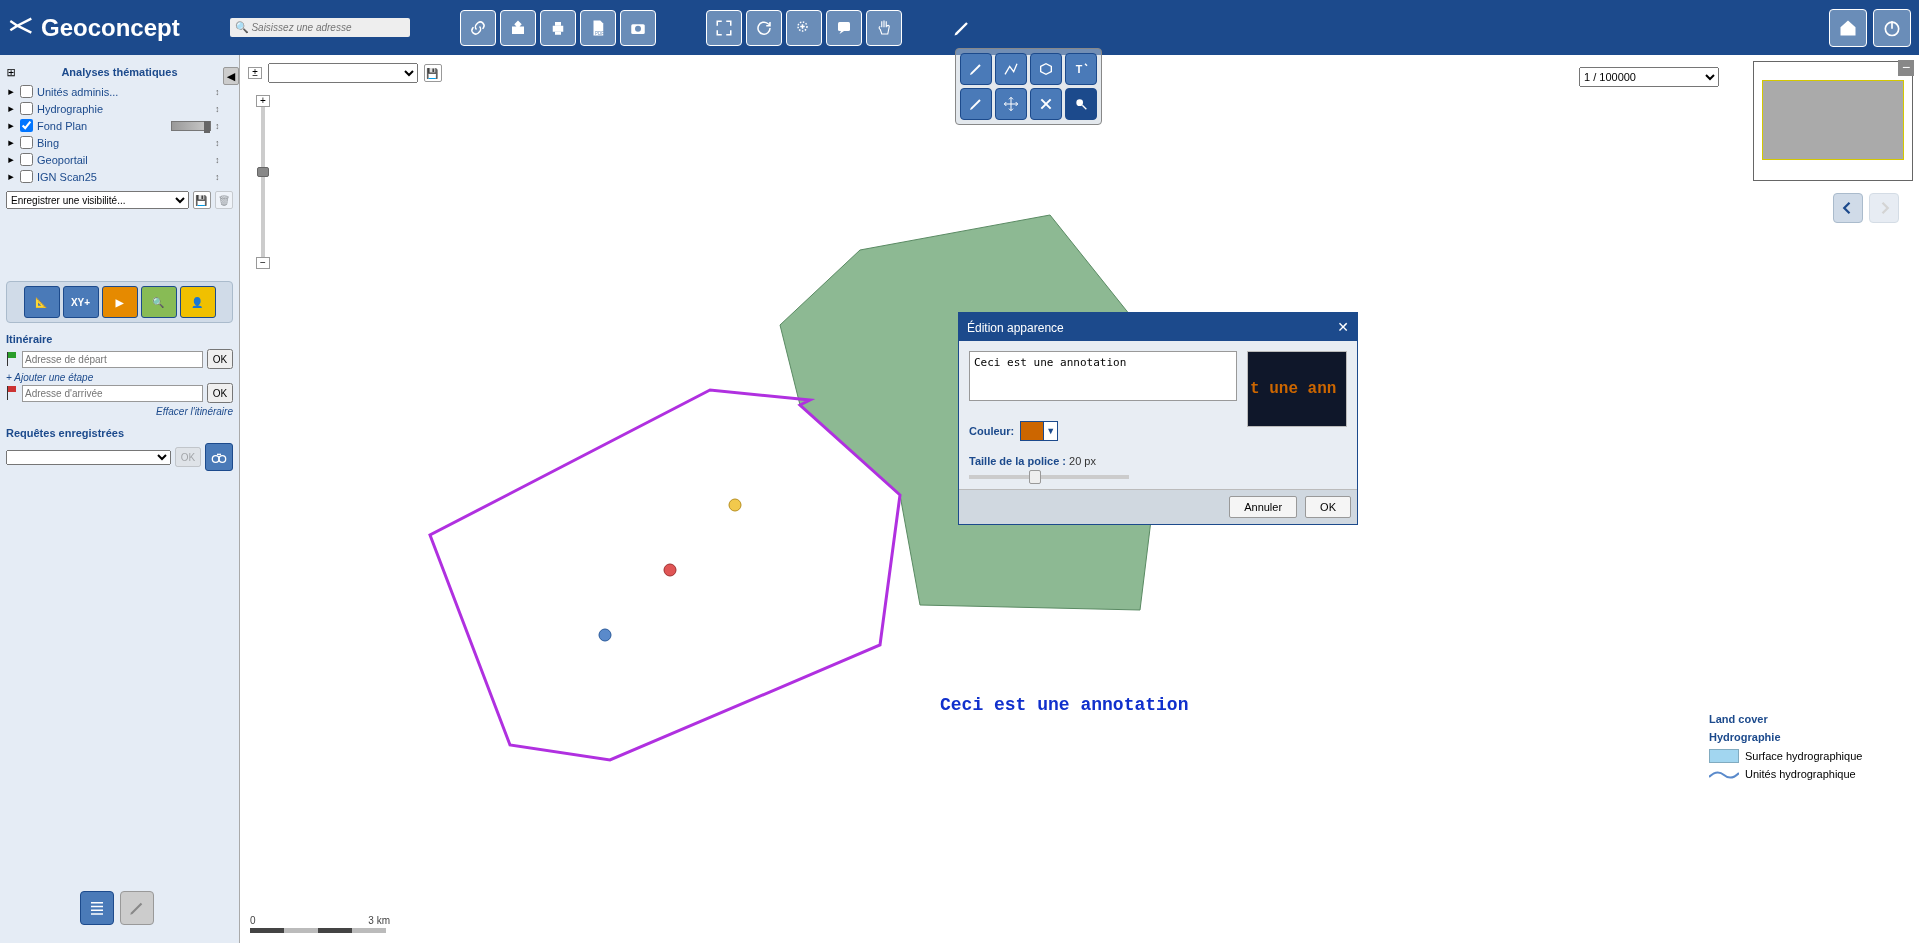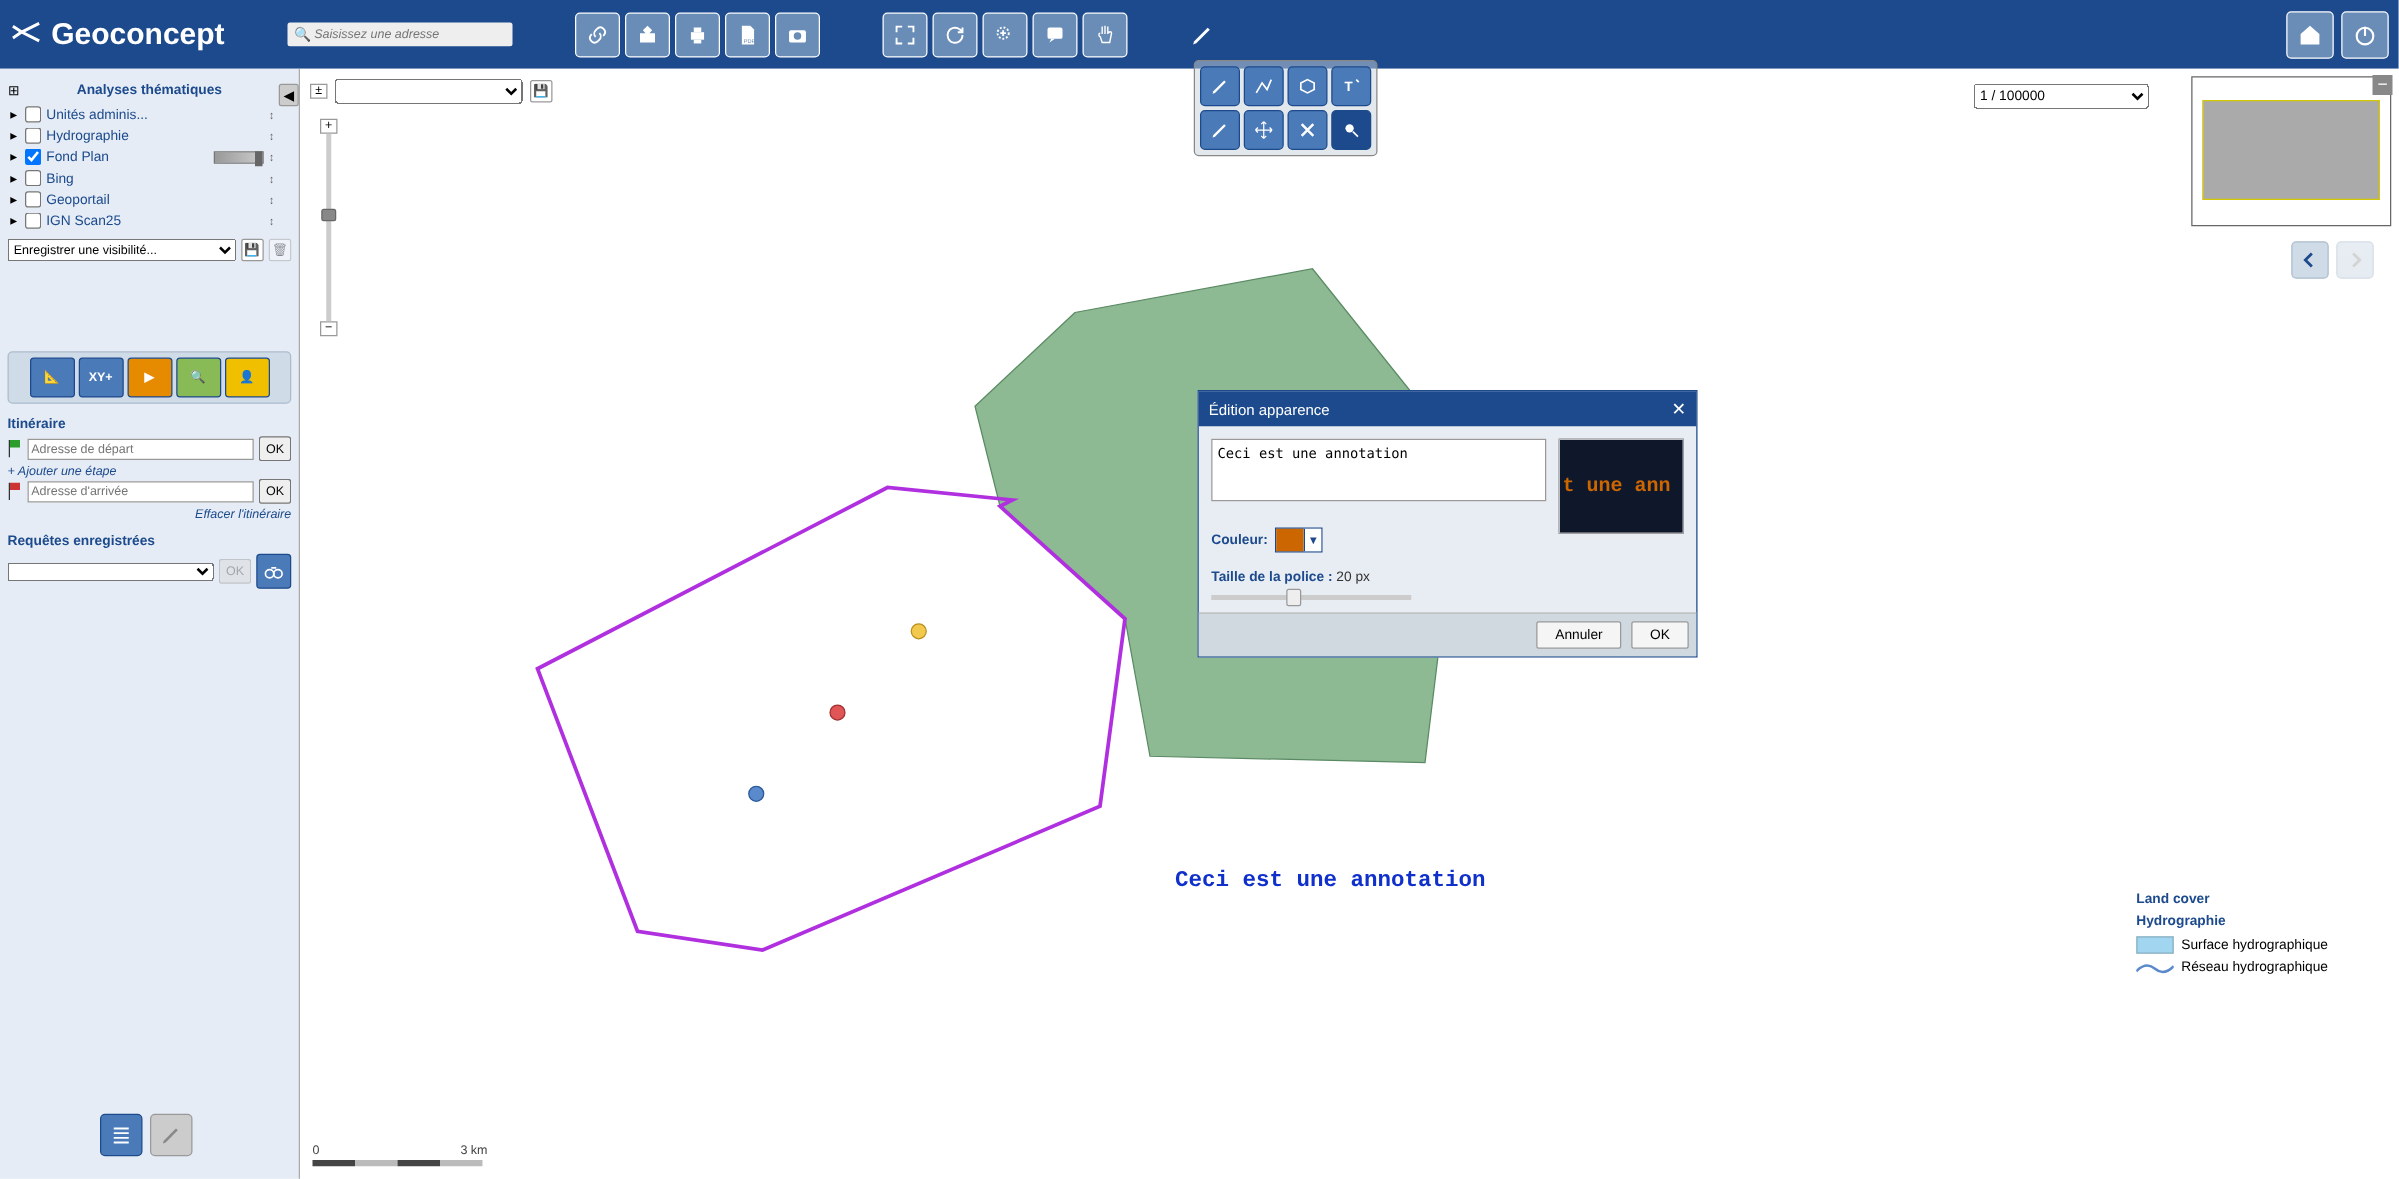--- a/index.html
+++ b/index.html
@@ -427,21 +427,21 @@
     <div class="legend-h">Hydrographie</div>
     <div id="legend-hy">
         <div class="legend-row">
           <div class="legend-sw" style="background:#a2d6f0"></div>
           <span>Surface hydrographique</span>
         </div>
         <div class="legend-row">
           <svg width="30" height="14">
             <path d="M0 10 Q8 2 15 8 T30 6" stroke="#5a8acb" stroke-width="2" fill="none"></path>
           </svg>
-          <span>Réseau hydrographique</span>
+          <span>Unités hydrographique</span>
         </div>
       </div>
   </div>
 
   <div class="scale-bar-wrap">
     <div style="display:flex;justify-content:space-between;width:140px;">
       <span>0</span>
       <span>3 km</span>
     </div>
     <div class="scale-bar">

